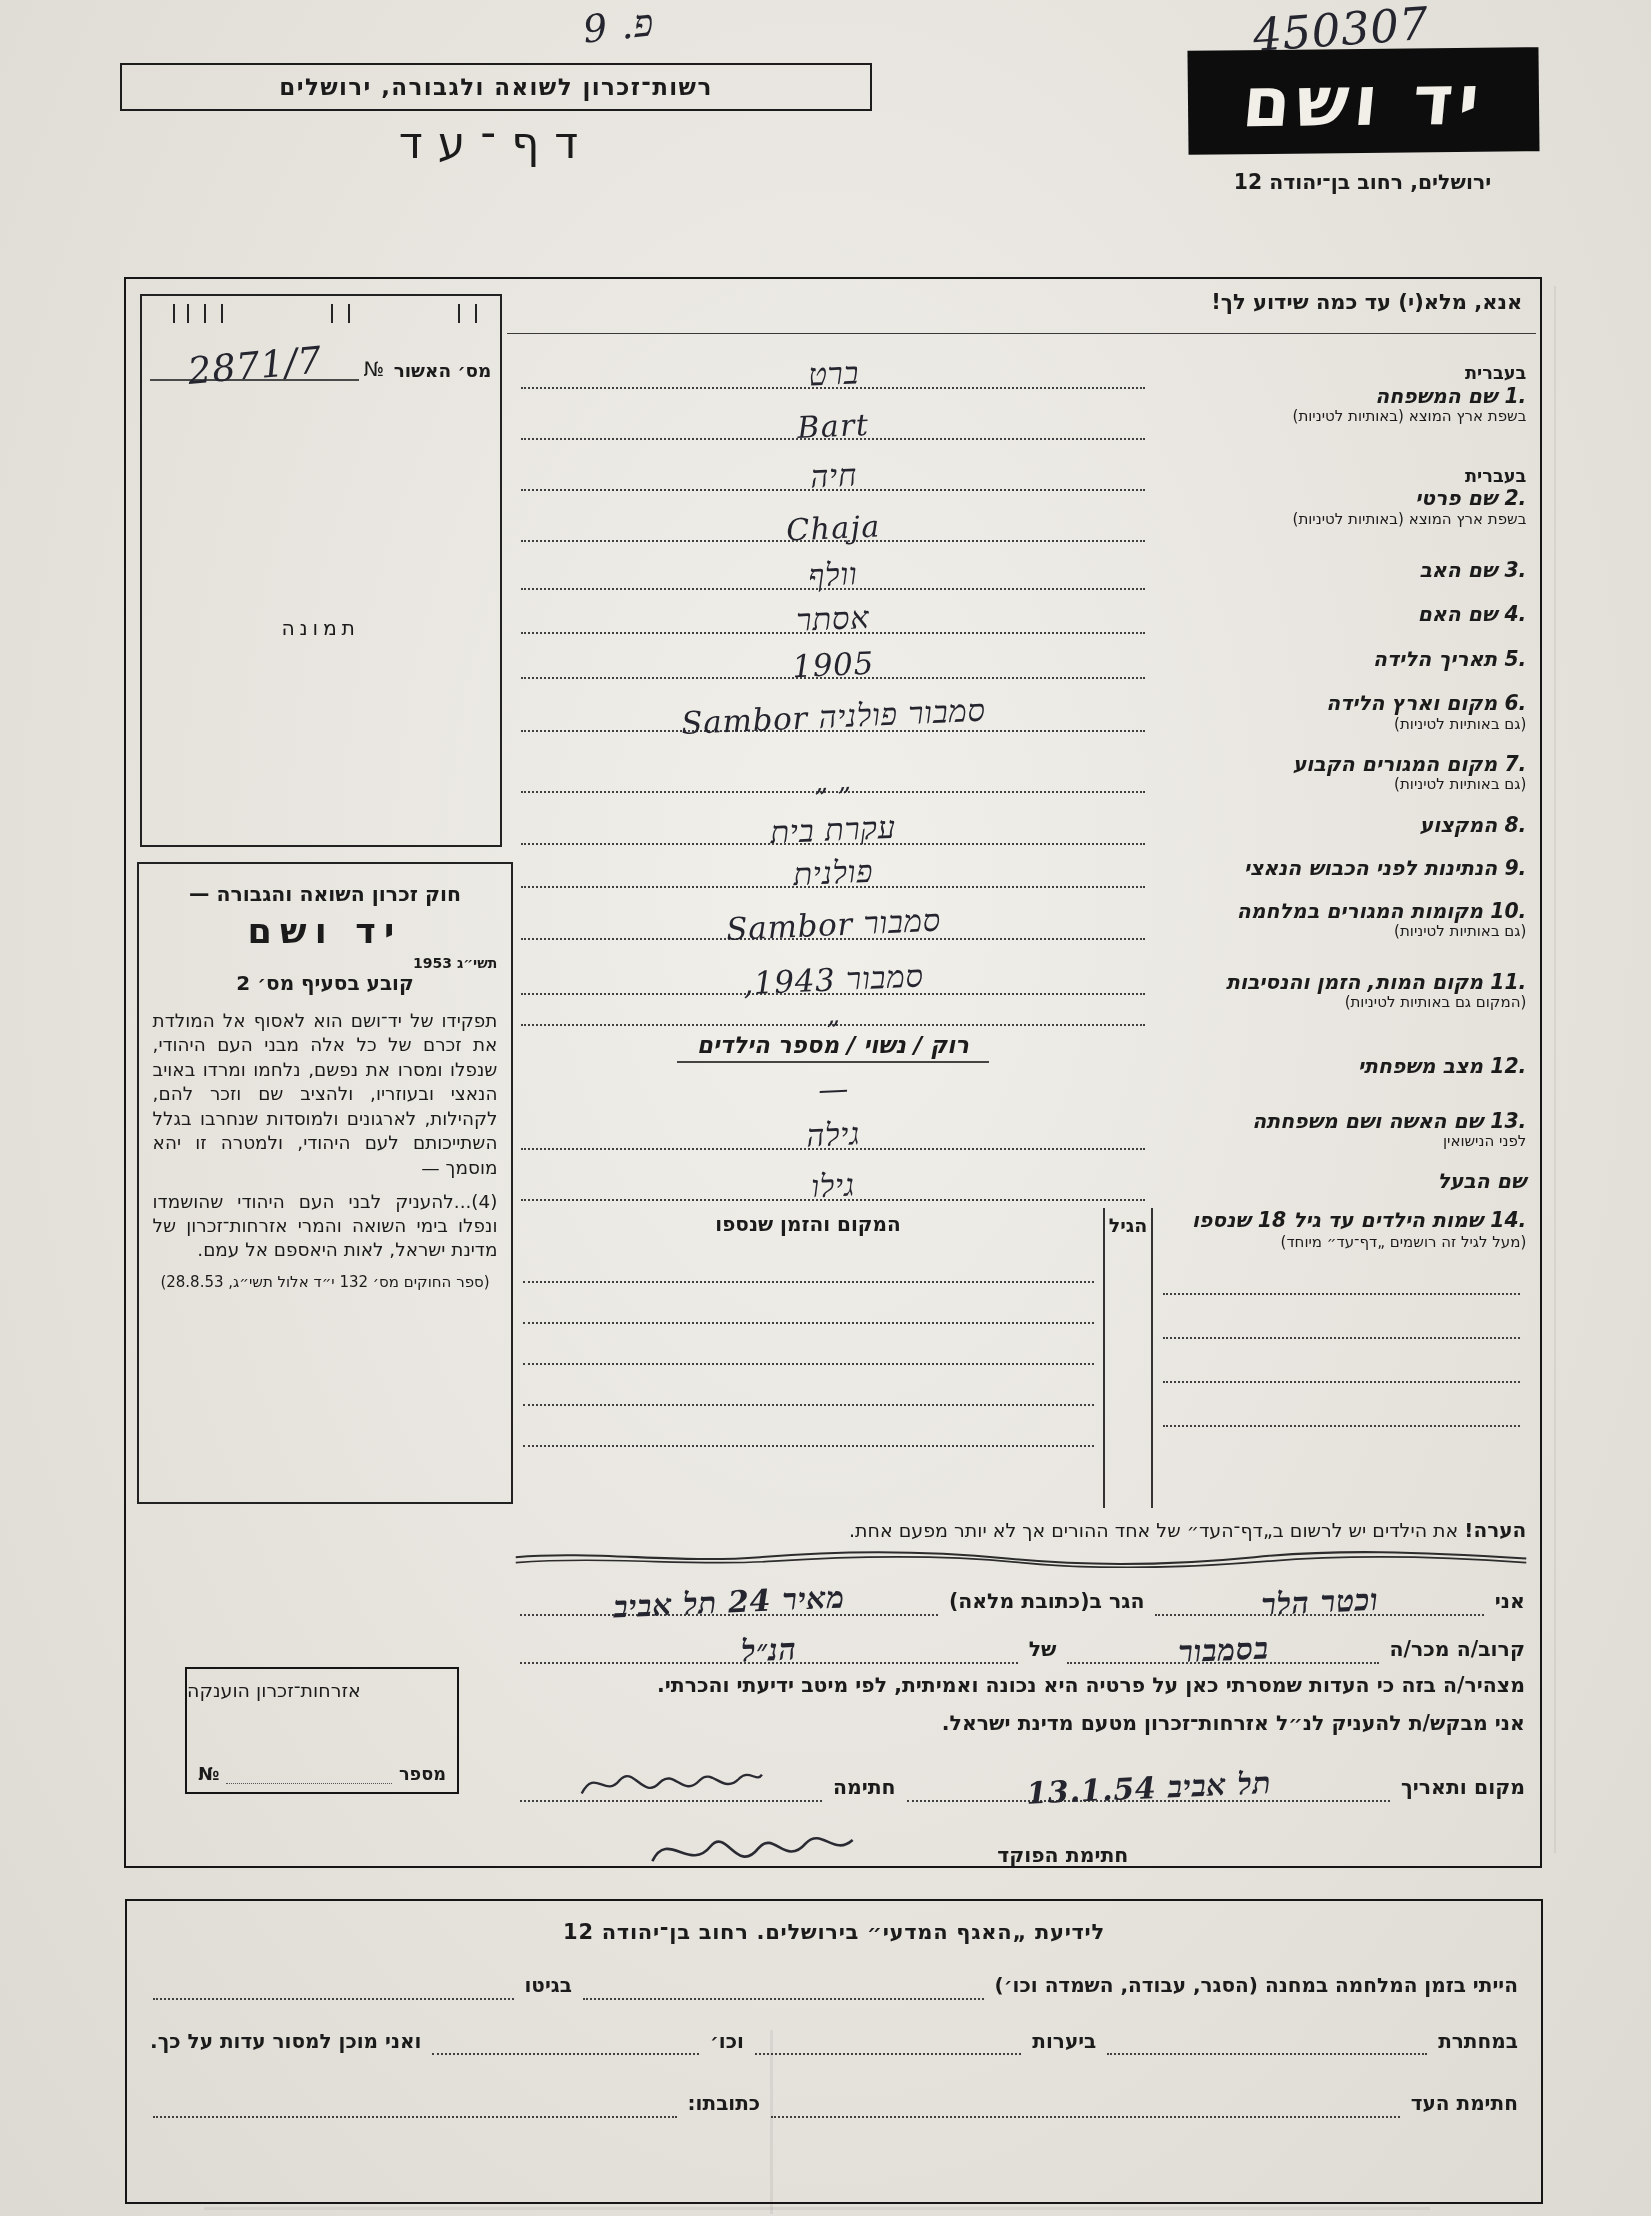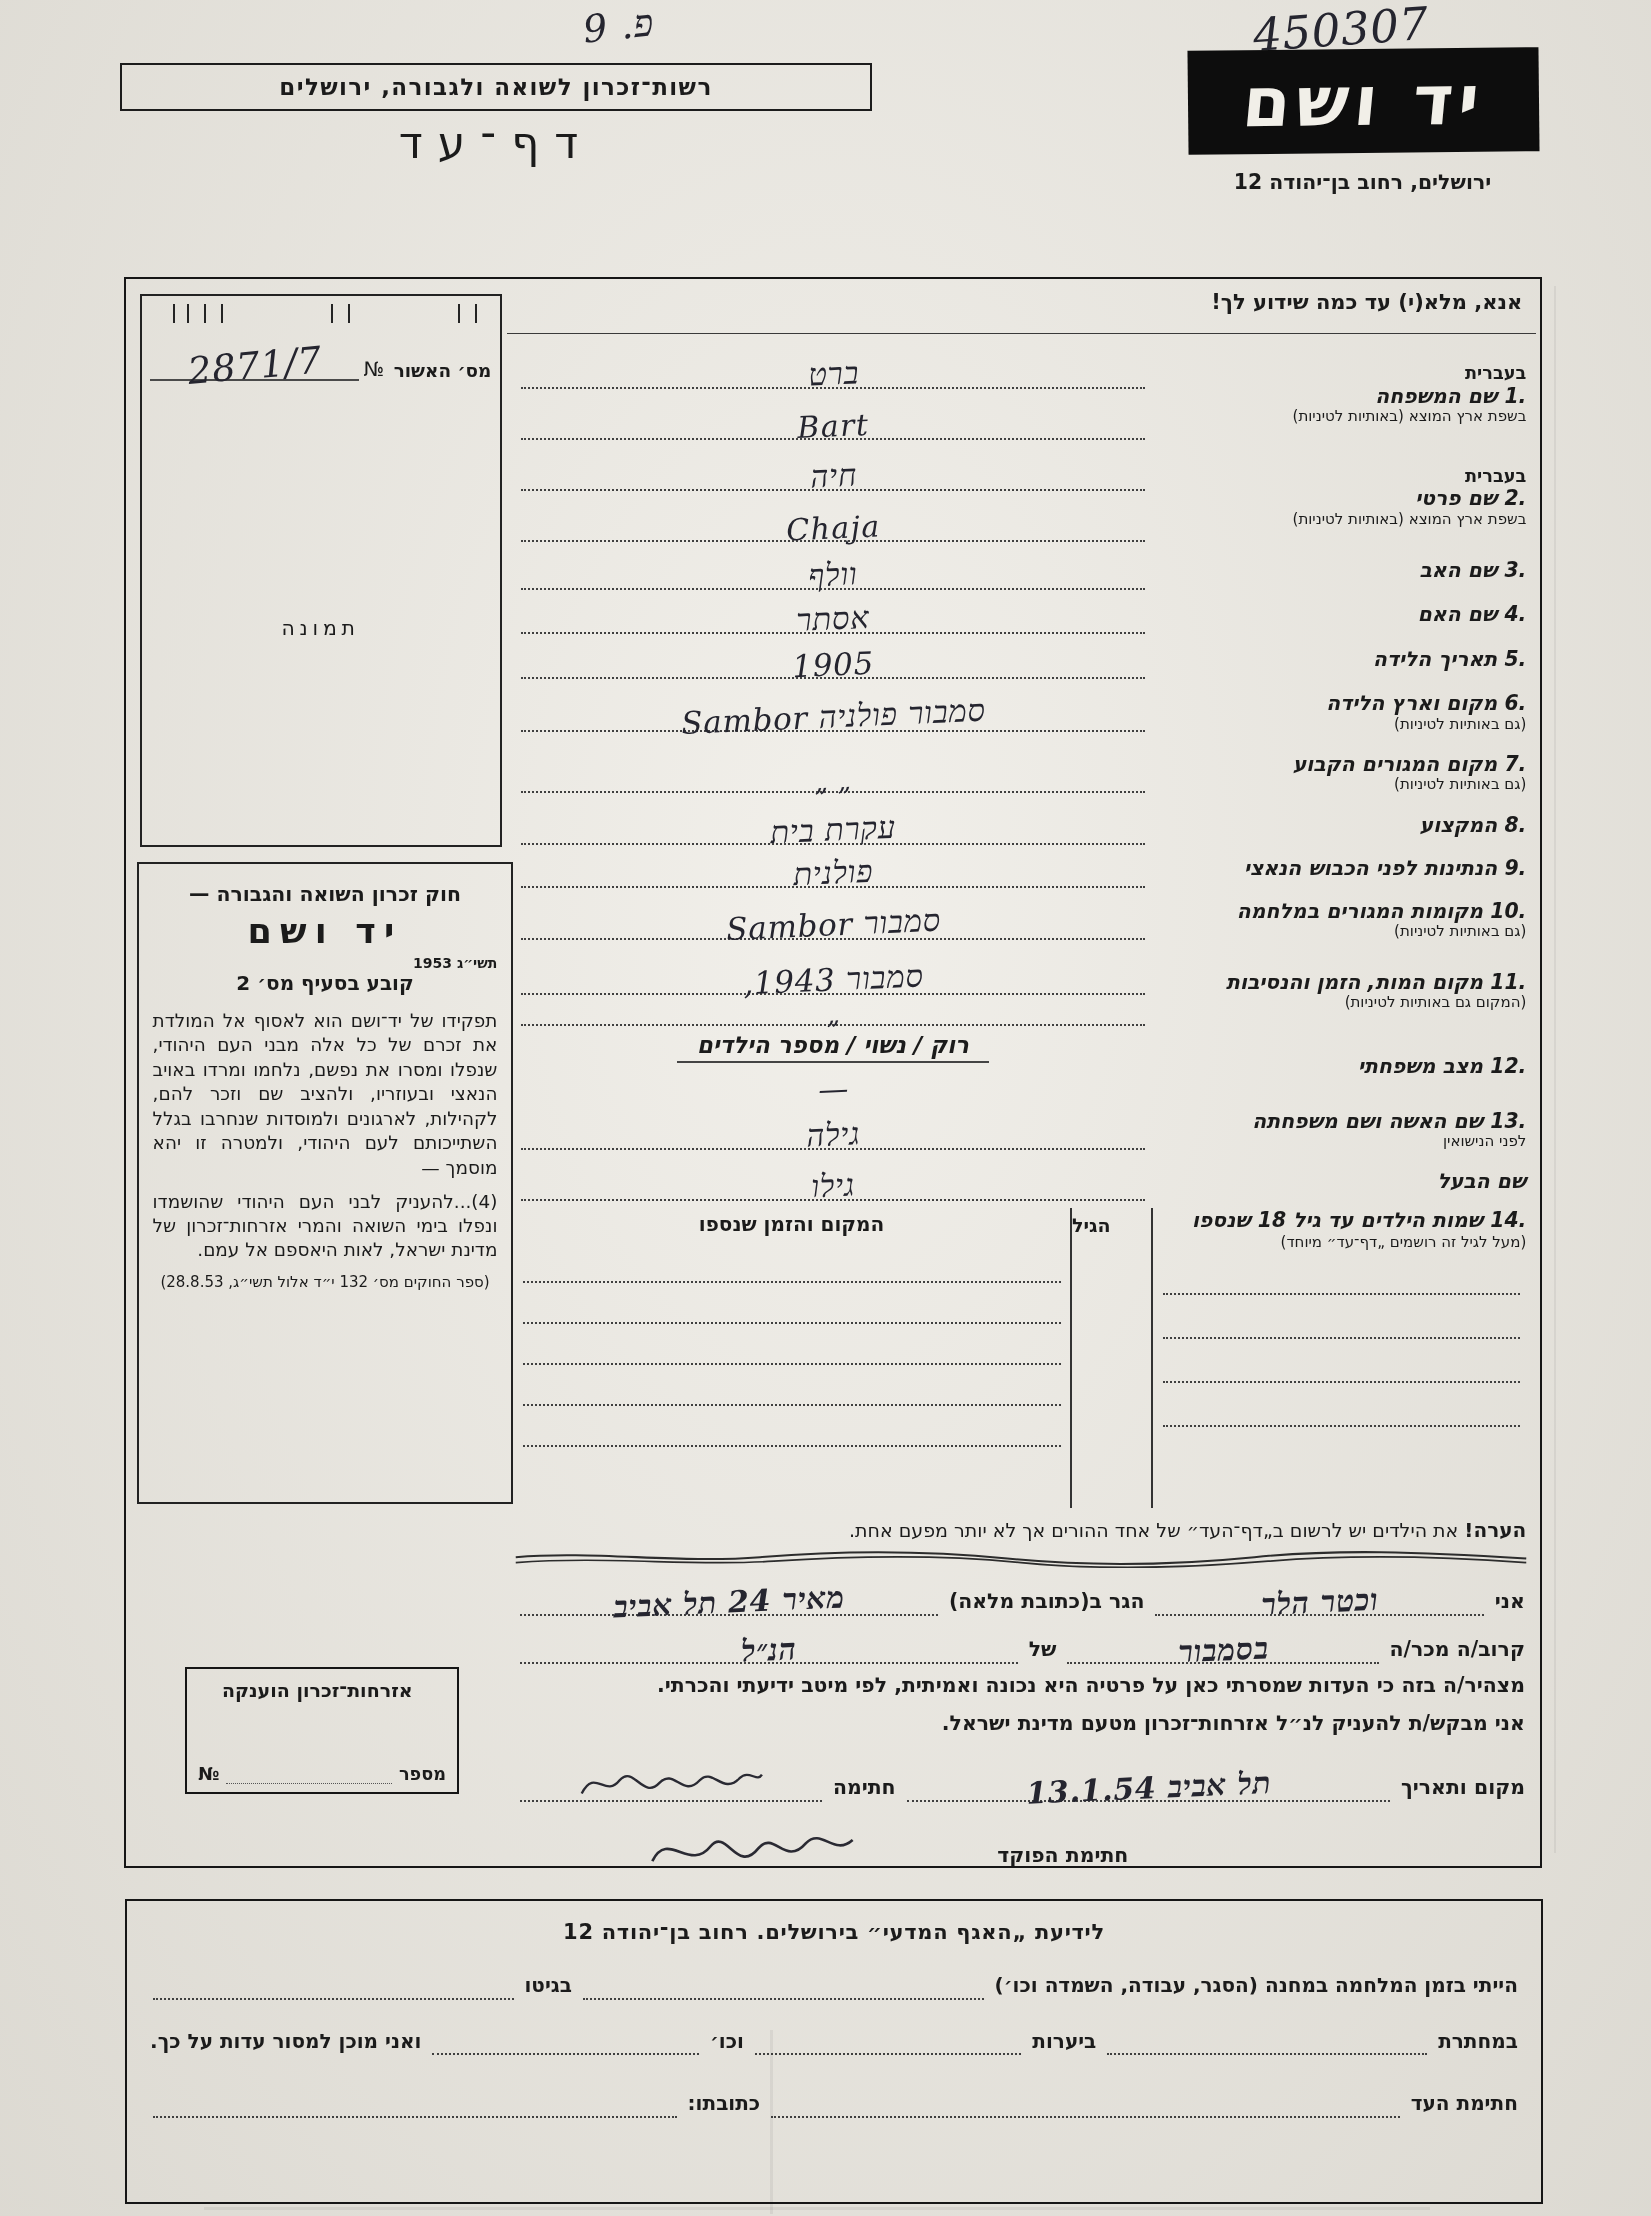--- a/index.html
+++ b/index.html
@@ -63,40 +63,40 @@
   .gap{height:11px;}
   .mb8{margin-bottom:5.4px;}.mb4{margin-bottom:2.7px;}.mb2{margin-bottom:1.4px;}
   .h150{min-height:101px;}.h140{min-height:93px;}.h64{min-height:42px;}.h86{min-height:59px;}.h120{min-height:80px;}
   .f12-fill{flex:1;display:flex;flex-direction:column;align-items:center;justify-content:flex-end;margin:0 8.2px;}
   .f12-opts{font-size:23px;font-weight:bold;border-bottom:2px solid #444;padding:0 20.4px 2.7px 20.4px;font-style:italic;}
   .f12-dash{font-size:30px;margin-top:2.7px;}
   
   .children{display:flex;height:300px;margin-top:6.8px;}
   .names-col{flex:none;width:376px;display:flex;flex-direction:column;}
   .names-col .lbl14{text-align:right;padding-right:2.7px;line-height:1.2;}
-  .age-col{flex:none;width:83px;border-left:2px solid #333;border-right:2px solid #333;text-align:left;padding-top:5.4px;font-size:19px;font-weight:bold;}
+  .age-col{flex:none;width:50px;border-left:2px solid #333;border-right:2px solid #333;text-align:center;padding-top:5.4px;font-size:19px;font-weight:bold;}
   .place-col{flex:1;display:flex;flex-direction:column;padding-top:4.1px;}
   .place-head{text-align:center;font-size:20px;font-weight:bold;margin-bottom:5.4px;}
   .tfill{border-bottom:2px dotted #3f3f3f;height:41px;margin:0 9.5px;}
   .names-col .tfill{height:44px;}
   .names-col .tfill:first-of-type{margin-top:15px;}
   
   .note-row{margin-top:9.5px;font-size:19px;text-align:right;padding-right:2.7px;}
   .note-row b{font-size:20px;}
   .sep-svg{display:block;width:100%;height:19px;margin-top:6.8px;}
   .drow{display:flex;align-items:flex-end;min-height:44px;margin-top:4.1px;font-size:20.4px;font-weight:bold;}
   .dlbl{flex:none;padding:0 4.1px 2.7px 4.1px;}
   .dfill{border-bottom:2px dotted #3f3f3f;display:flex;align-items:flex-end;justify-content:center;margin:0 6.8px;}
   .dfill .hw{font-size:30px;}
   .dtext{margin-top:9.5px;font-size:20.4px;font-weight:bold;text-align:right;padding-right:4.1px;min-height:35px;}
   .sig-svg{height:53px;margin-bottom:-9.5px;}
   .spacer{flex:.85;}
   
   .granted-box{left:59px;top:1388px;width:274px;height:127px;border:2.7px solid #151515;}
-  .granted-title{text-align:center;font-size:19px;font-weight:bold;padding:9.5px 9.5px 0 0;}
+  .granted-title{text-align:left;font-size:19px;font-weight:normal;padding:9.5px 9.5px 0 0;}
   .granted-row{position:absolute;bottom:8.2px;left:11px;right:11px;display:flex;align-items:flex-end;font-size:17.7px;font-weight:bold;}
   .granted-fill{flex:1;border-bottom:1.4px dotted #555;margin:0 6.8px;height:23px;}
   
   .bottom-box{left:125px;top:1899px;width:1418px;height:305px;border:2.7px solid #161616;padding:0 19px;overflow:hidden;}
   .b-title{margin-top:19px;text-align:center;font-size:21px;font-weight:bold;letter-spacing:0.7px;}
   .brow{display:flex;align-items:flex-end;min-height:42px;margin-top:13.6px;font-size:20px;font-weight:bold;}
   .brow .dfill{height:30px;}
   
   .artifact{position:absolute;background:rgba(20,20,20,.06);pointer-events:none;}
 </style>

